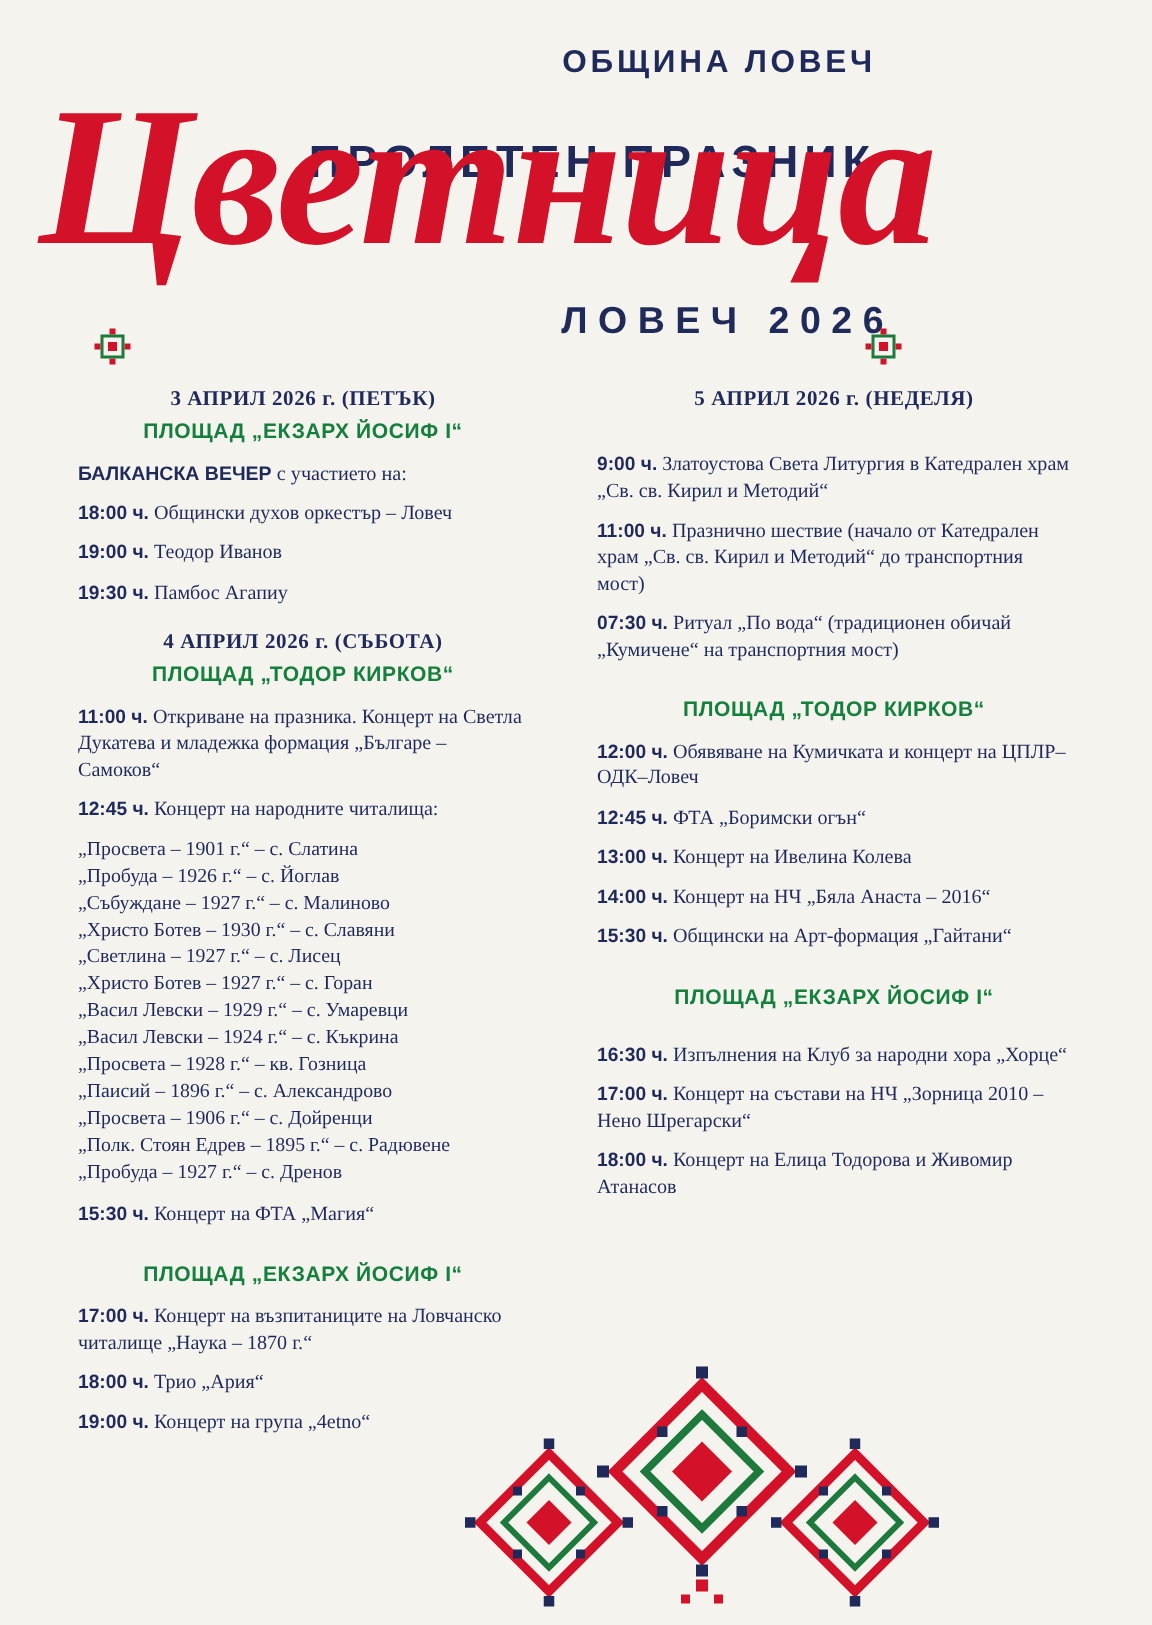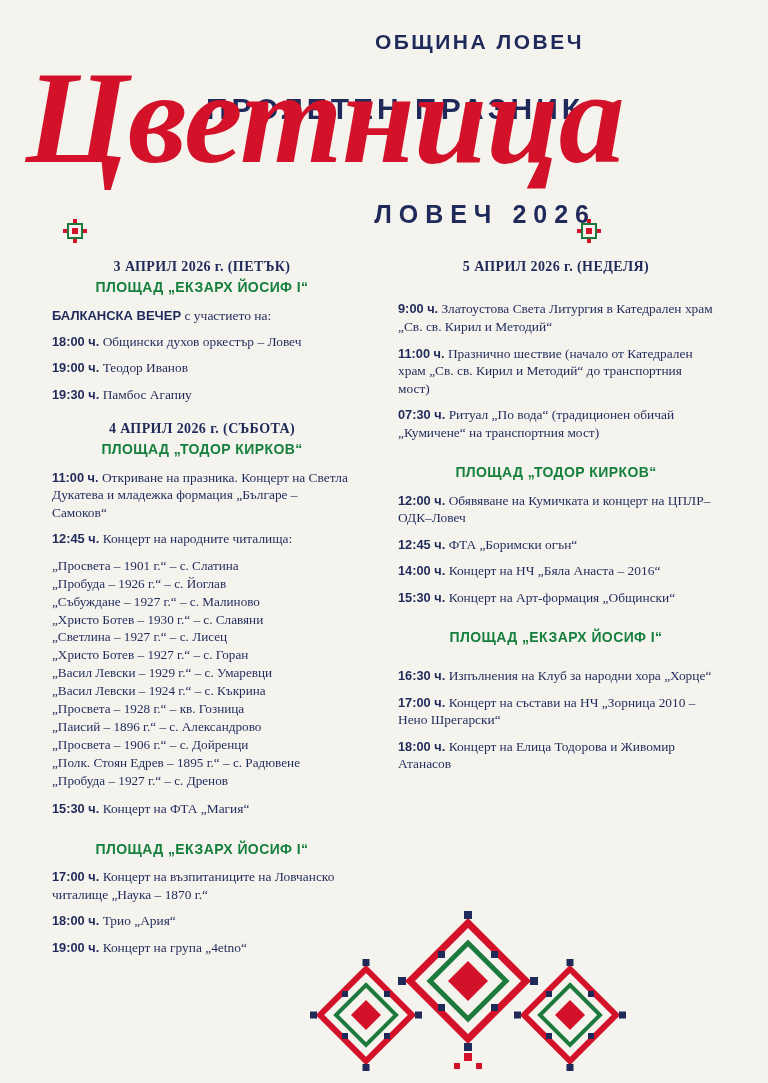--- a/index.html
+++ b/index.html
@@ -275,26 +275,30 @@
 
     <div class="ev">
       <b>12:00 ч.</b>
       <span class="txt">Обявяване на Кумичката и концерт на ЦПЛР–ОДК–Ловеч</span>
     </div>
     <div class="ev">
       <b>12:45 ч.</b>
       <span class="txt">ФТА „Боримски огън“</span>
     </div>
     <div class="ev">
+      <b>13:00 ч.</b>
+      <span class="txt">Концерт на Ивелина Колева</span>
+    </div>
+    <div class="ev">
       <b>14:00 ч.</b>
       <span class="txt">Концерт на НЧ „Бяла Анаста – 2016“</span>
     </div>
     <div class="ev">
       <b>15:30 ч.</b>
-      <span class="txt">Концерт на Арт-формация „Общински“</span>
+      <span class="txt">Общински на Арт-формация „Гайтани“</span>
     </div>
 
     <div class="place-head spaced">ПЛОЩАД „ЕКЗАРХ ЙОСИФ I“</div>
     <div style="height:10px"></div>
 
     <div class="ev">
       <b>16:30 ч.</b>
       <span class="txt">Изпълнения на Клуб за народни хора „Хорце“</span>
     </div>
     <div class="ev">

